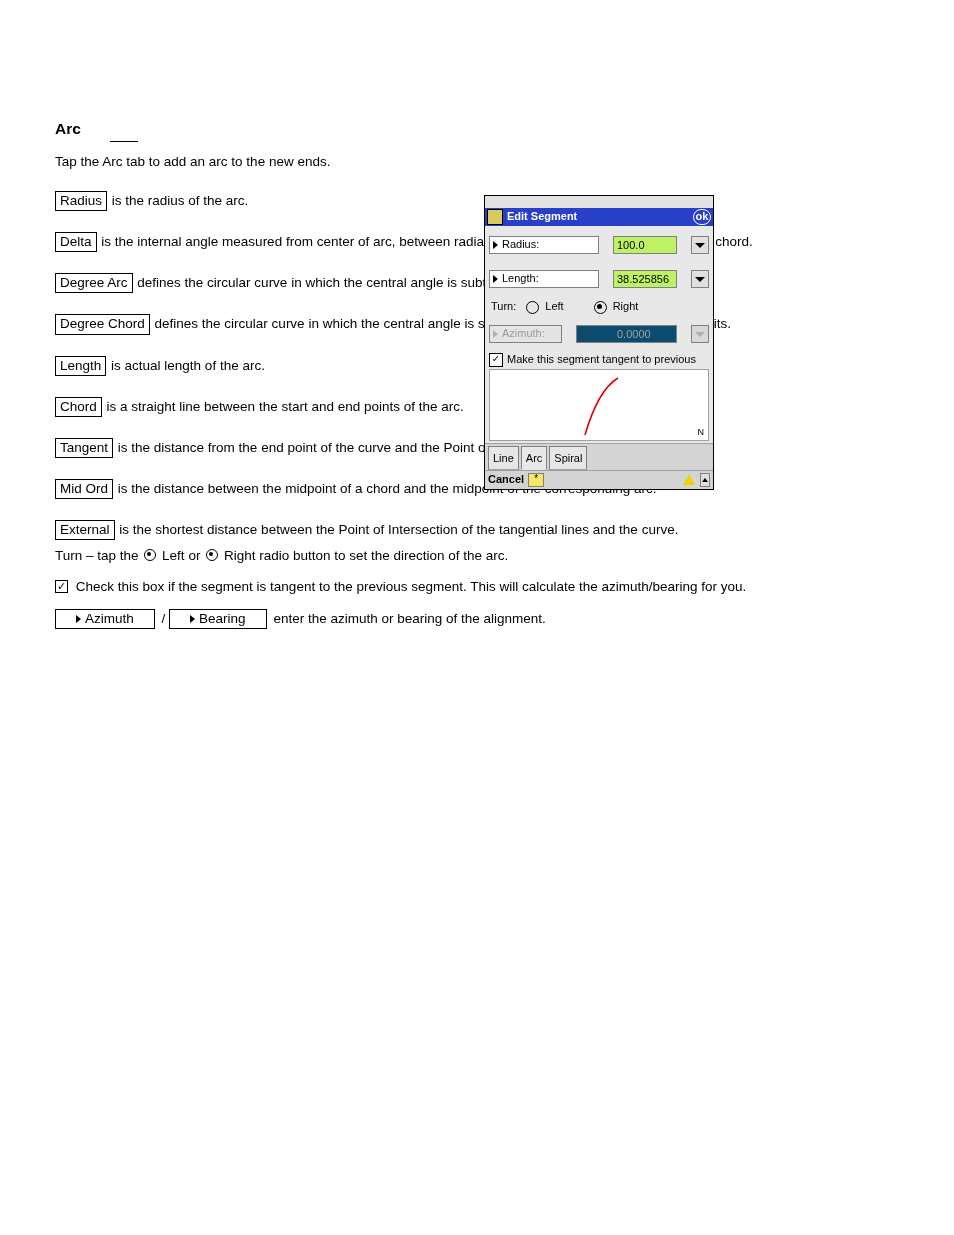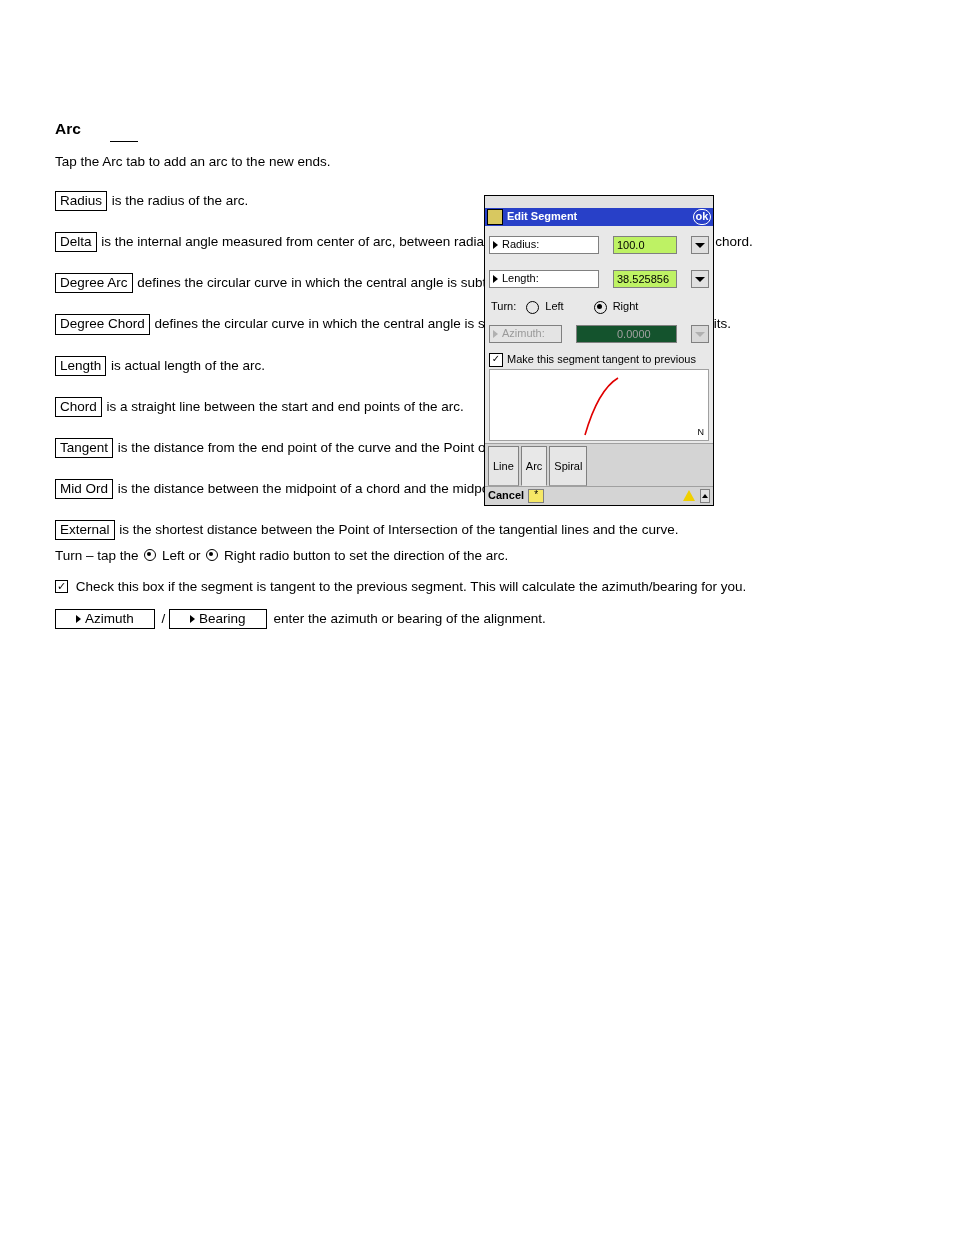--- a/index.html
+++ b/index.html
@@ -160,21 +160,21 @@
   .value-input {
     width: 56px;
     height: 16px;
     border: 1px solid #808080;
     background: #bef264;
     padding: 0 3px;
     line-height: 16px;
     overflow: hidden;
     white-space: nowrap;
   }
-  .value-input.disabled { background: #14532d; color: #a0a0a0; padding-left: 40px; }
+  .value-input.disabled { background: #0c4a6e; color: #a0a0a0; padding-left: 40px; }
   .dd {
     width: 16px; height: 16px;
     border: 1px solid #808080;
     background: #e0e0e0;
     display: flex; align-items: center; justify-content: center;
   }
   .dd.disabled { background: #d8d8d8; }
   .dd .tri {
     width: 0; height: 0;
     border-left: 5px solid transparent;
@@ -212,21 +212,21 @@
     display: flex;
     gap: 2px;
     background: #d4d4d4;
     border-top: 1px solid #a0a0a0;
     padding: 2px 3px 0 3px;
   }
   .tab {
     border: 1px solid #808080;
     border-bottom: 1px solid #a0a0a0;
     background: #e6e6e6;
-    padding: 12px 4px;
+    padding: 4px 4px;
     height: 14px;
     line-height: 14px;
     font-size: 11px;
   }
   .tab.active {
     background: #e8e8e8;
     border-bottom-color: #e8e8e8;
   }
   .footer-row {
     display: flex;

